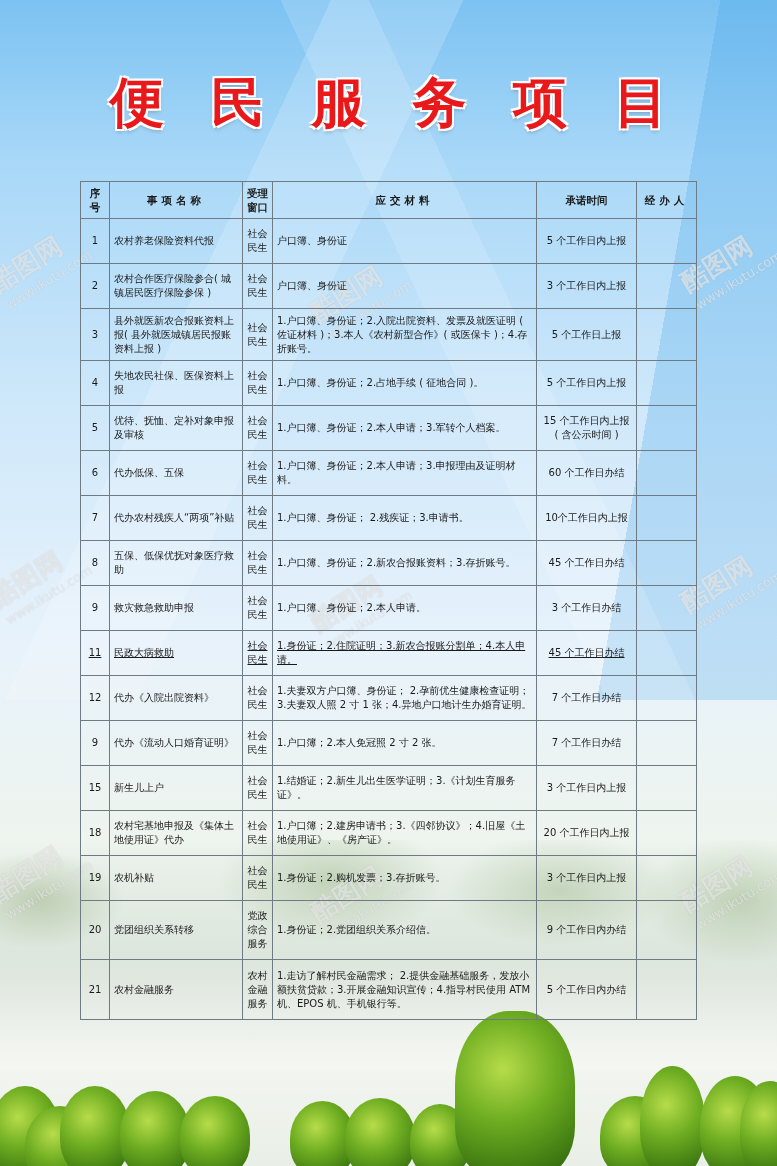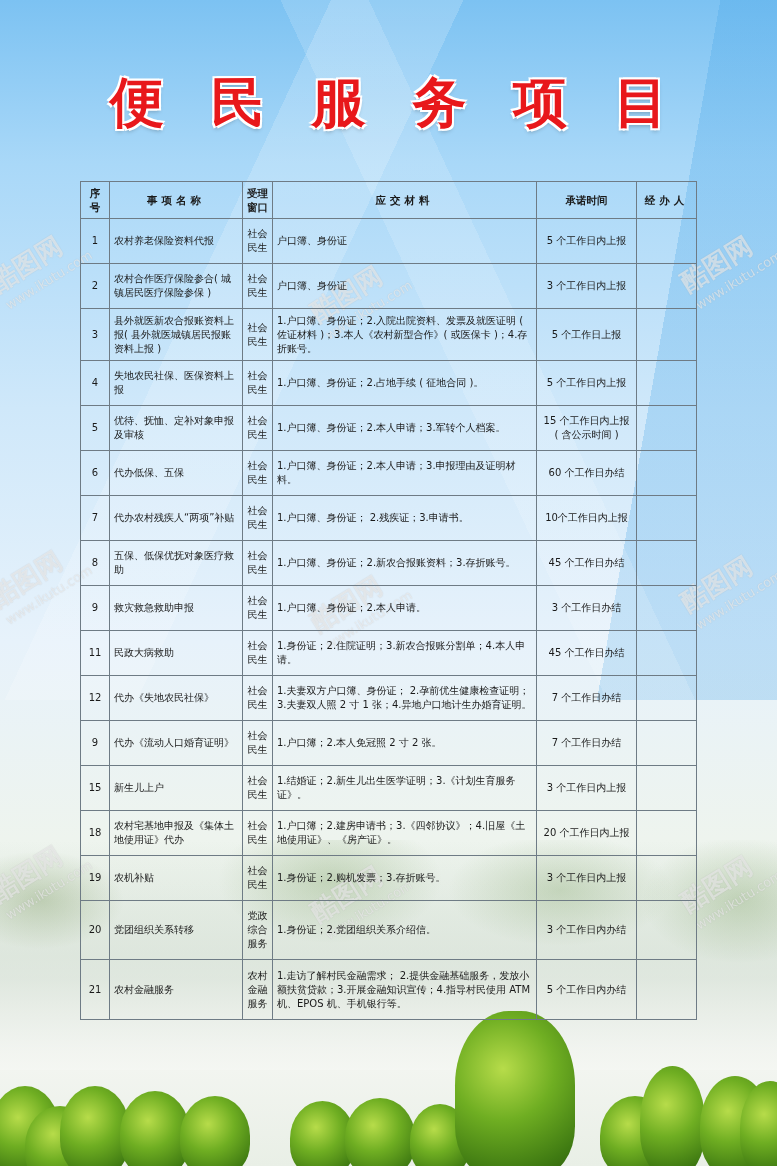--- a/index.html
+++ b/index.html
@@ -193,31 +193,31 @@
         <td class="c-handler"></td>
       </tr>
       <tr style="height: 37px;">
         <td class="c-no">9</td>
         <td class="c-name">救灾救急救助申报</td>
         <td class="c-win">社会民生</td>
         <td class="c-mat">1.户口簿、身份证；2.本人申请。</td>
         <td class="c-time">3 个工作日办结</td>
         <td class="c-handler"></td>
       </tr>
-      <tr style="height: 37px;">
+      <tr style="height: 37px; text-decoration: underline;">
         <td class="c-no">11</td>
         <td class="c-name">民政大病救助</td>
         <td class="c-win">社会民生</td>
         <td class="c-mat">1.身份证；2.住院证明；3.新农合报账分割单；4.本人申请。</td>
         <td class="c-time">45 个工作日办结</td>
         <td class="c-handler"></td>
       </tr>
       <tr style="height: 37px;">
         <td class="c-no">12</td>
-        <td class="c-name">代办《失地农民社保》</td>
+        <td class="c-name">代办《入院出院资料》</td>
         <td class="c-win">社会民生</td>
         <td class="c-mat">1.夫妻双方户口簿、身份证； 2.孕前优生健康检查证明； 3.夫妻双人照 2 寸 1 张；4.异地户口地计生办婚育证明。</td>
         <td class="c-time">7 个工作日办结</td>
         <td class="c-handler"></td>
       </tr>
       <tr style="height: 37px;">
         <td class="c-no">9</td>
         <td class="c-name">代办《流动人口婚育证明》</td>
         <td class="c-win">社会民生</td>
         <td class="c-mat">1.户口簿；2.本人免冠照 2 寸 2 张。</td>
@@ -246,21 +246,21 @@
         <td class="c-win">社会民生</td>
         <td class="c-mat">1.身份证；2.购机发票；3.存折账号。</td>
         <td class="c-time">3 个工作日内上报</td>
         <td class="c-handler"></td>
       </tr>
       <tr style="height: 48px;">
         <td class="c-no">20</td>
         <td class="c-name">党团组织关系转移</td>
         <td class="c-win">党政综合服务</td>
         <td class="c-mat">1.身份证；2.党团组织关系介绍信。</td>
-        <td class="c-time">3 个工作日内办结</td>
+        <td class="c-time">9 个工作日内办结</td>
         <td class="c-handler"></td>
       </tr>
       <tr style="height: 60px;">
         <td class="c-no">21</td>
         <td class="c-name">农村金融服务</td>
         <td class="c-win">农村金融服务</td>
         <td class="c-mat">1.走访了解村民金融需求； 2.提供金融基础服务，发放小额扶贫贷款；3.开展金融知识宣传；4.指导村民使用 ATM 机、EPOS 机、手机银行等。</td>
         <td class="c-time">5 个工作日内办结</td>
         <td class="c-handler"></td>
       </tr>

